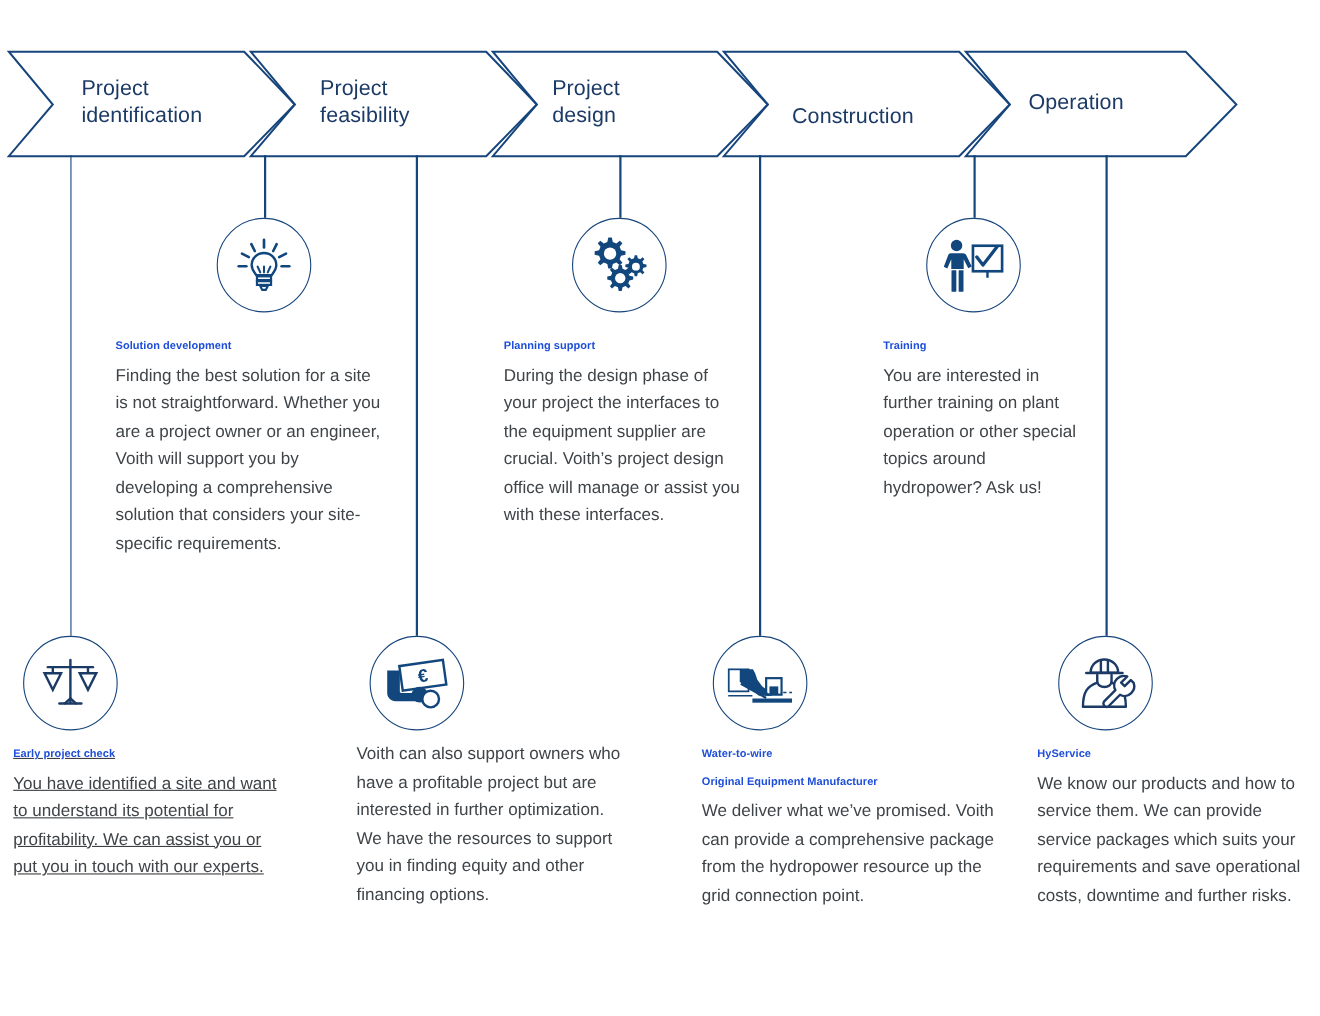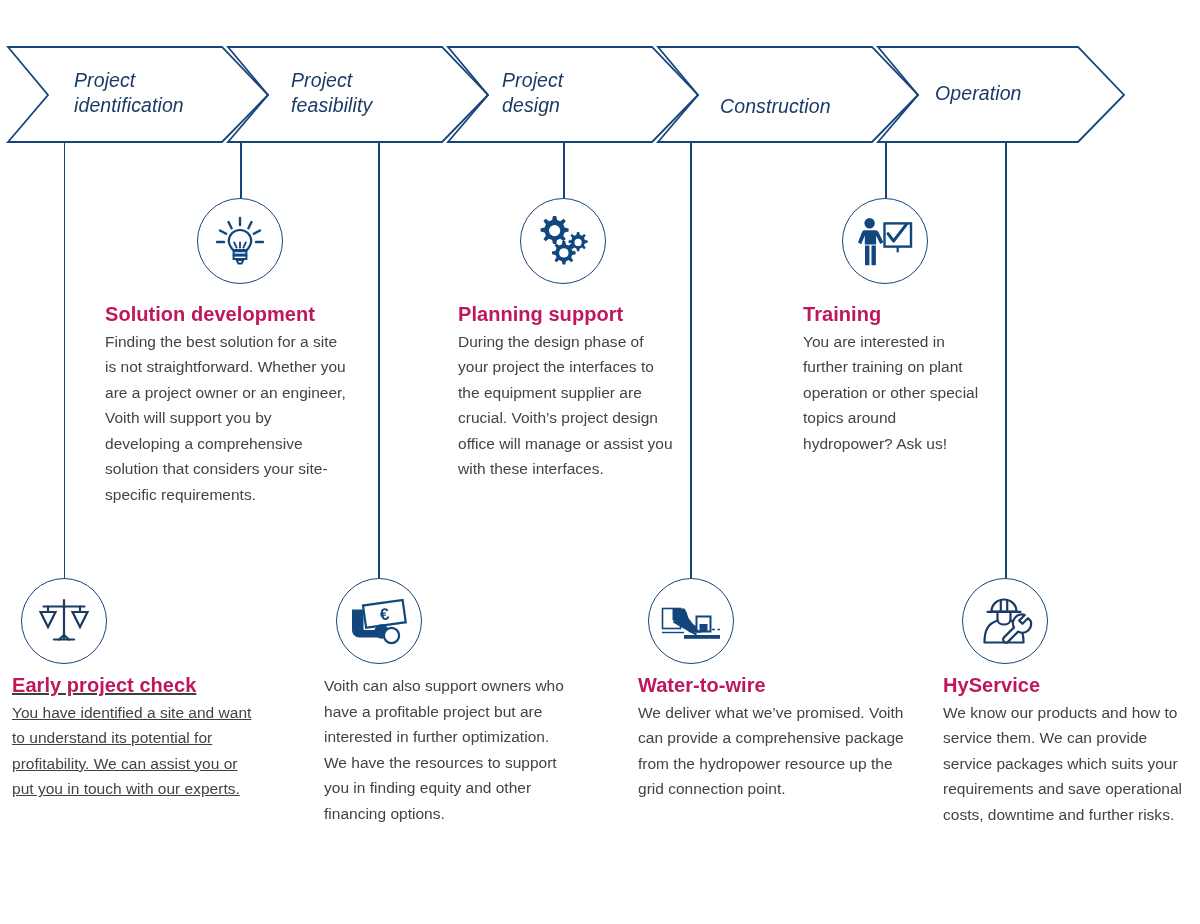--- a/index.html
+++ b/index.html
@@ -21,21 +21,20 @@
     width: 1200px;
     height: 924px;
   }
   
   #chevron-bar {
     position: absolute;
     left: 0;
     top: 45px;
     width: 1200px;
     height: 100px;
-    font-style: italic;
   }
   .chev-label {
     position: absolute;
     color: #1b3a66;
     font-size: 19.5px;
     line-height: 25px;
     letter-spacing: .1px;
     white-space: pre-line;
   }
   
@@ -57,24 +56,24 @@
     align-items: center;
     justify-content: center;
   }
   .icon-circle svg { display: block; }
   
   .block {
     position: absolute;
   }
   .block h3 {
     margin: 0 0 1px 0;
-    font-size: 20px;
+    font-size: 10px;
     line-height: 25.5px;
     font-weight: bold;
-    color: #be185d;
+    color: #1d4ed8;
     letter-spacing: .05px;
   }
   .block h3 .sub2 { display: block; }
   .block p {
     margin: 0;
     font-size: 15.5px;
     line-height: 25.6px;
     color: #3f4448;
     letter-spacing: .01px;
   }
@@ -234,20 +233,21 @@
     <p>You have identified a site and want to understand its potential for profitability. We can assist you or put you in touch with our experts.</p>
   </div>
 
   <div class="block" style="left:324px; top:673px; width:240px;">
     <p>Voith can also support owners who have a profitable project but are interested in further optimization. We have the resources to support you in finding equity and other financing options.</p>
   </div>
 
   <div class="block" style="left:638px; top:673px; width:276px;">
     <h3>
       <span>Water-to-wire</span>
+      <span class="sub2">Original Equipment Manufacturer</span>
     </h3>
     <p>We deliver what we’ve promised. Voith can provide a comprehensive package from the hydropower resource up the grid connection point.</p>
   </div>
 
   <div class="block" style="left:943px; top:673px; width:250px;">
     <h3>HyService</h3>
     <p>We know our products and how to service them. We can provide service packages which suits your requirements and save operational costs, downtime and further risks.</p>
   </div>
 
 </div>

